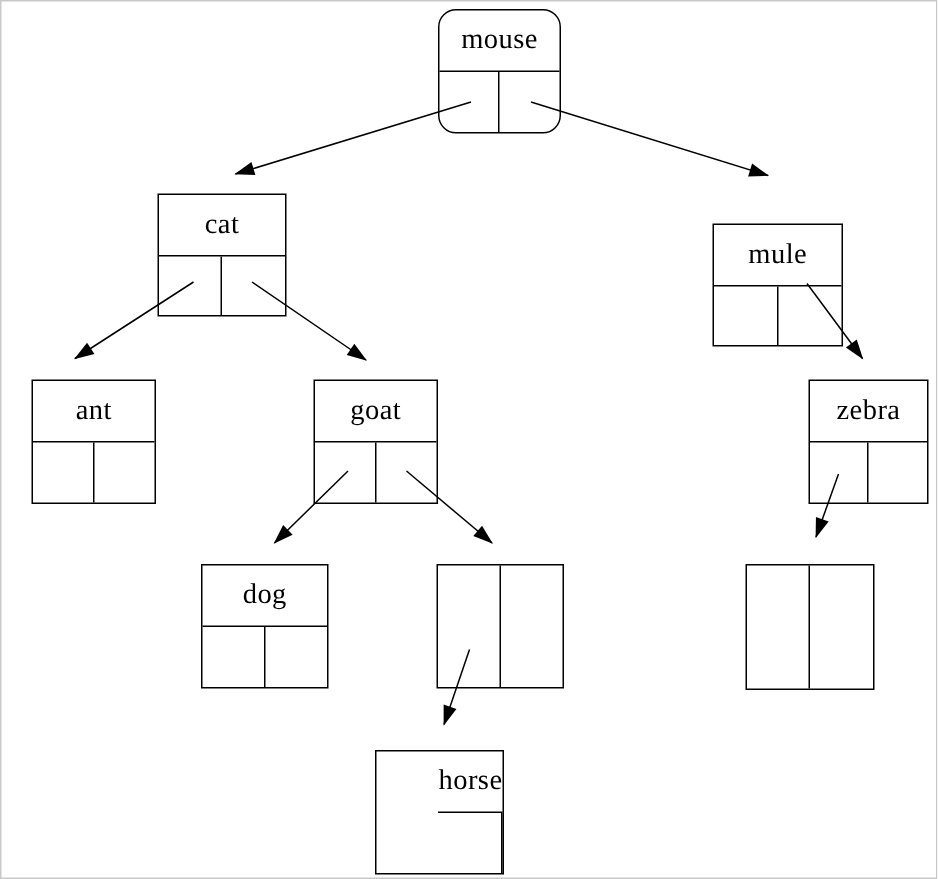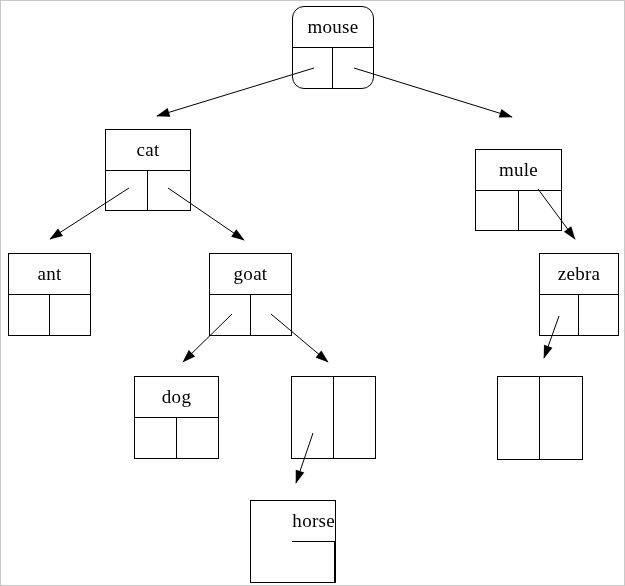--- a/index.html
+++ b/index.html
@@ -62,21 +62,21 @@
           <div class="cell right"></div>
         </div>
       </div>
       <div class="node" style="left: 474px; top: 128px; width: 87px; height: 82px; border-color: rgb(0, 0, 0); margin-top: 20px;">
         <div class="node-label">mule</div>
         <div class="node-cells">
           <div class="cell left"></div>
           <div class="cell right"></div>
         </div>
       </div>
-      <div class="node" style="left: 7px; top: 252px; width: 83px; height: 83px; border-color: rgb(0, 0, 0);">
+      <div class="node" style="left: 20px; top: 252px; width: 83px; height: 83px; border-color: rgb(0, 0, 0);">
         <div class="node-label">ant</div>
         <div class="node-cells">
           <div class="cell left"></div>
           <div class="cell right"></div>
         </div>
       </div>
       <div class="node" style="left: 208px; top: 252px; width: 83px; height: 83px; border-color: rgb(0, 0, 0);">
         <div class="node-label">goat</div>
         <div class="node-cells">
           <div class="cell left"></div>

